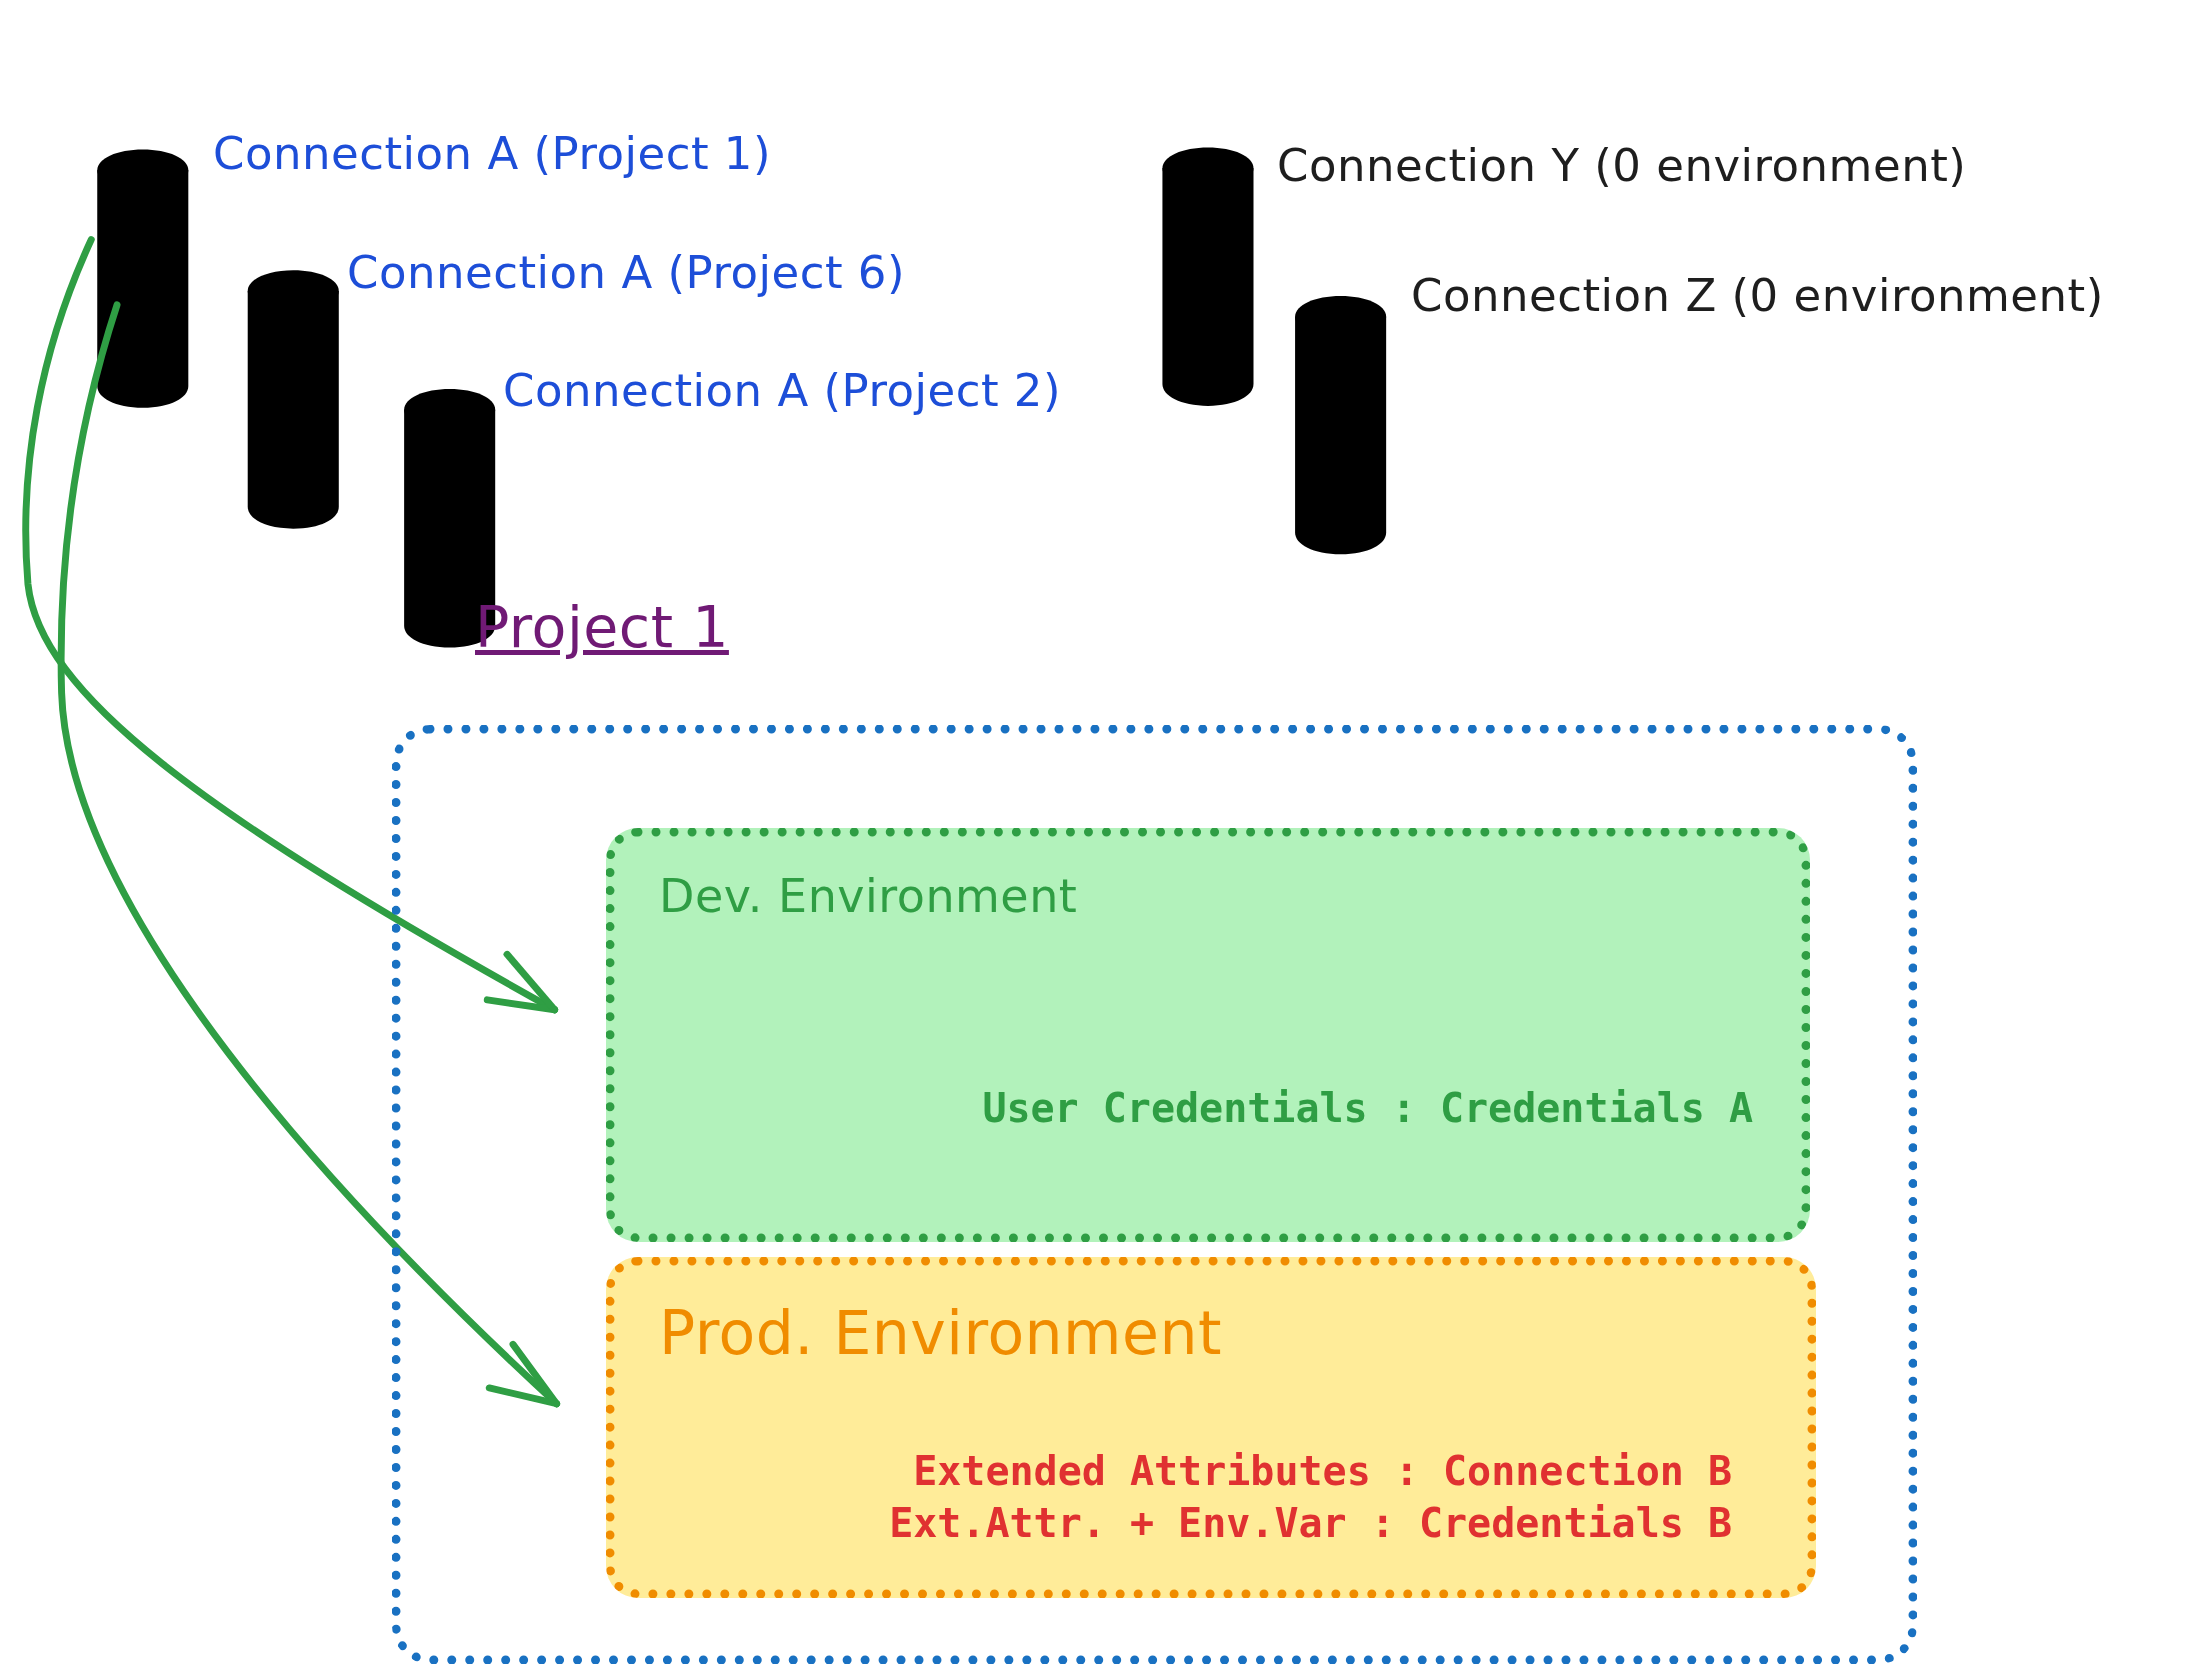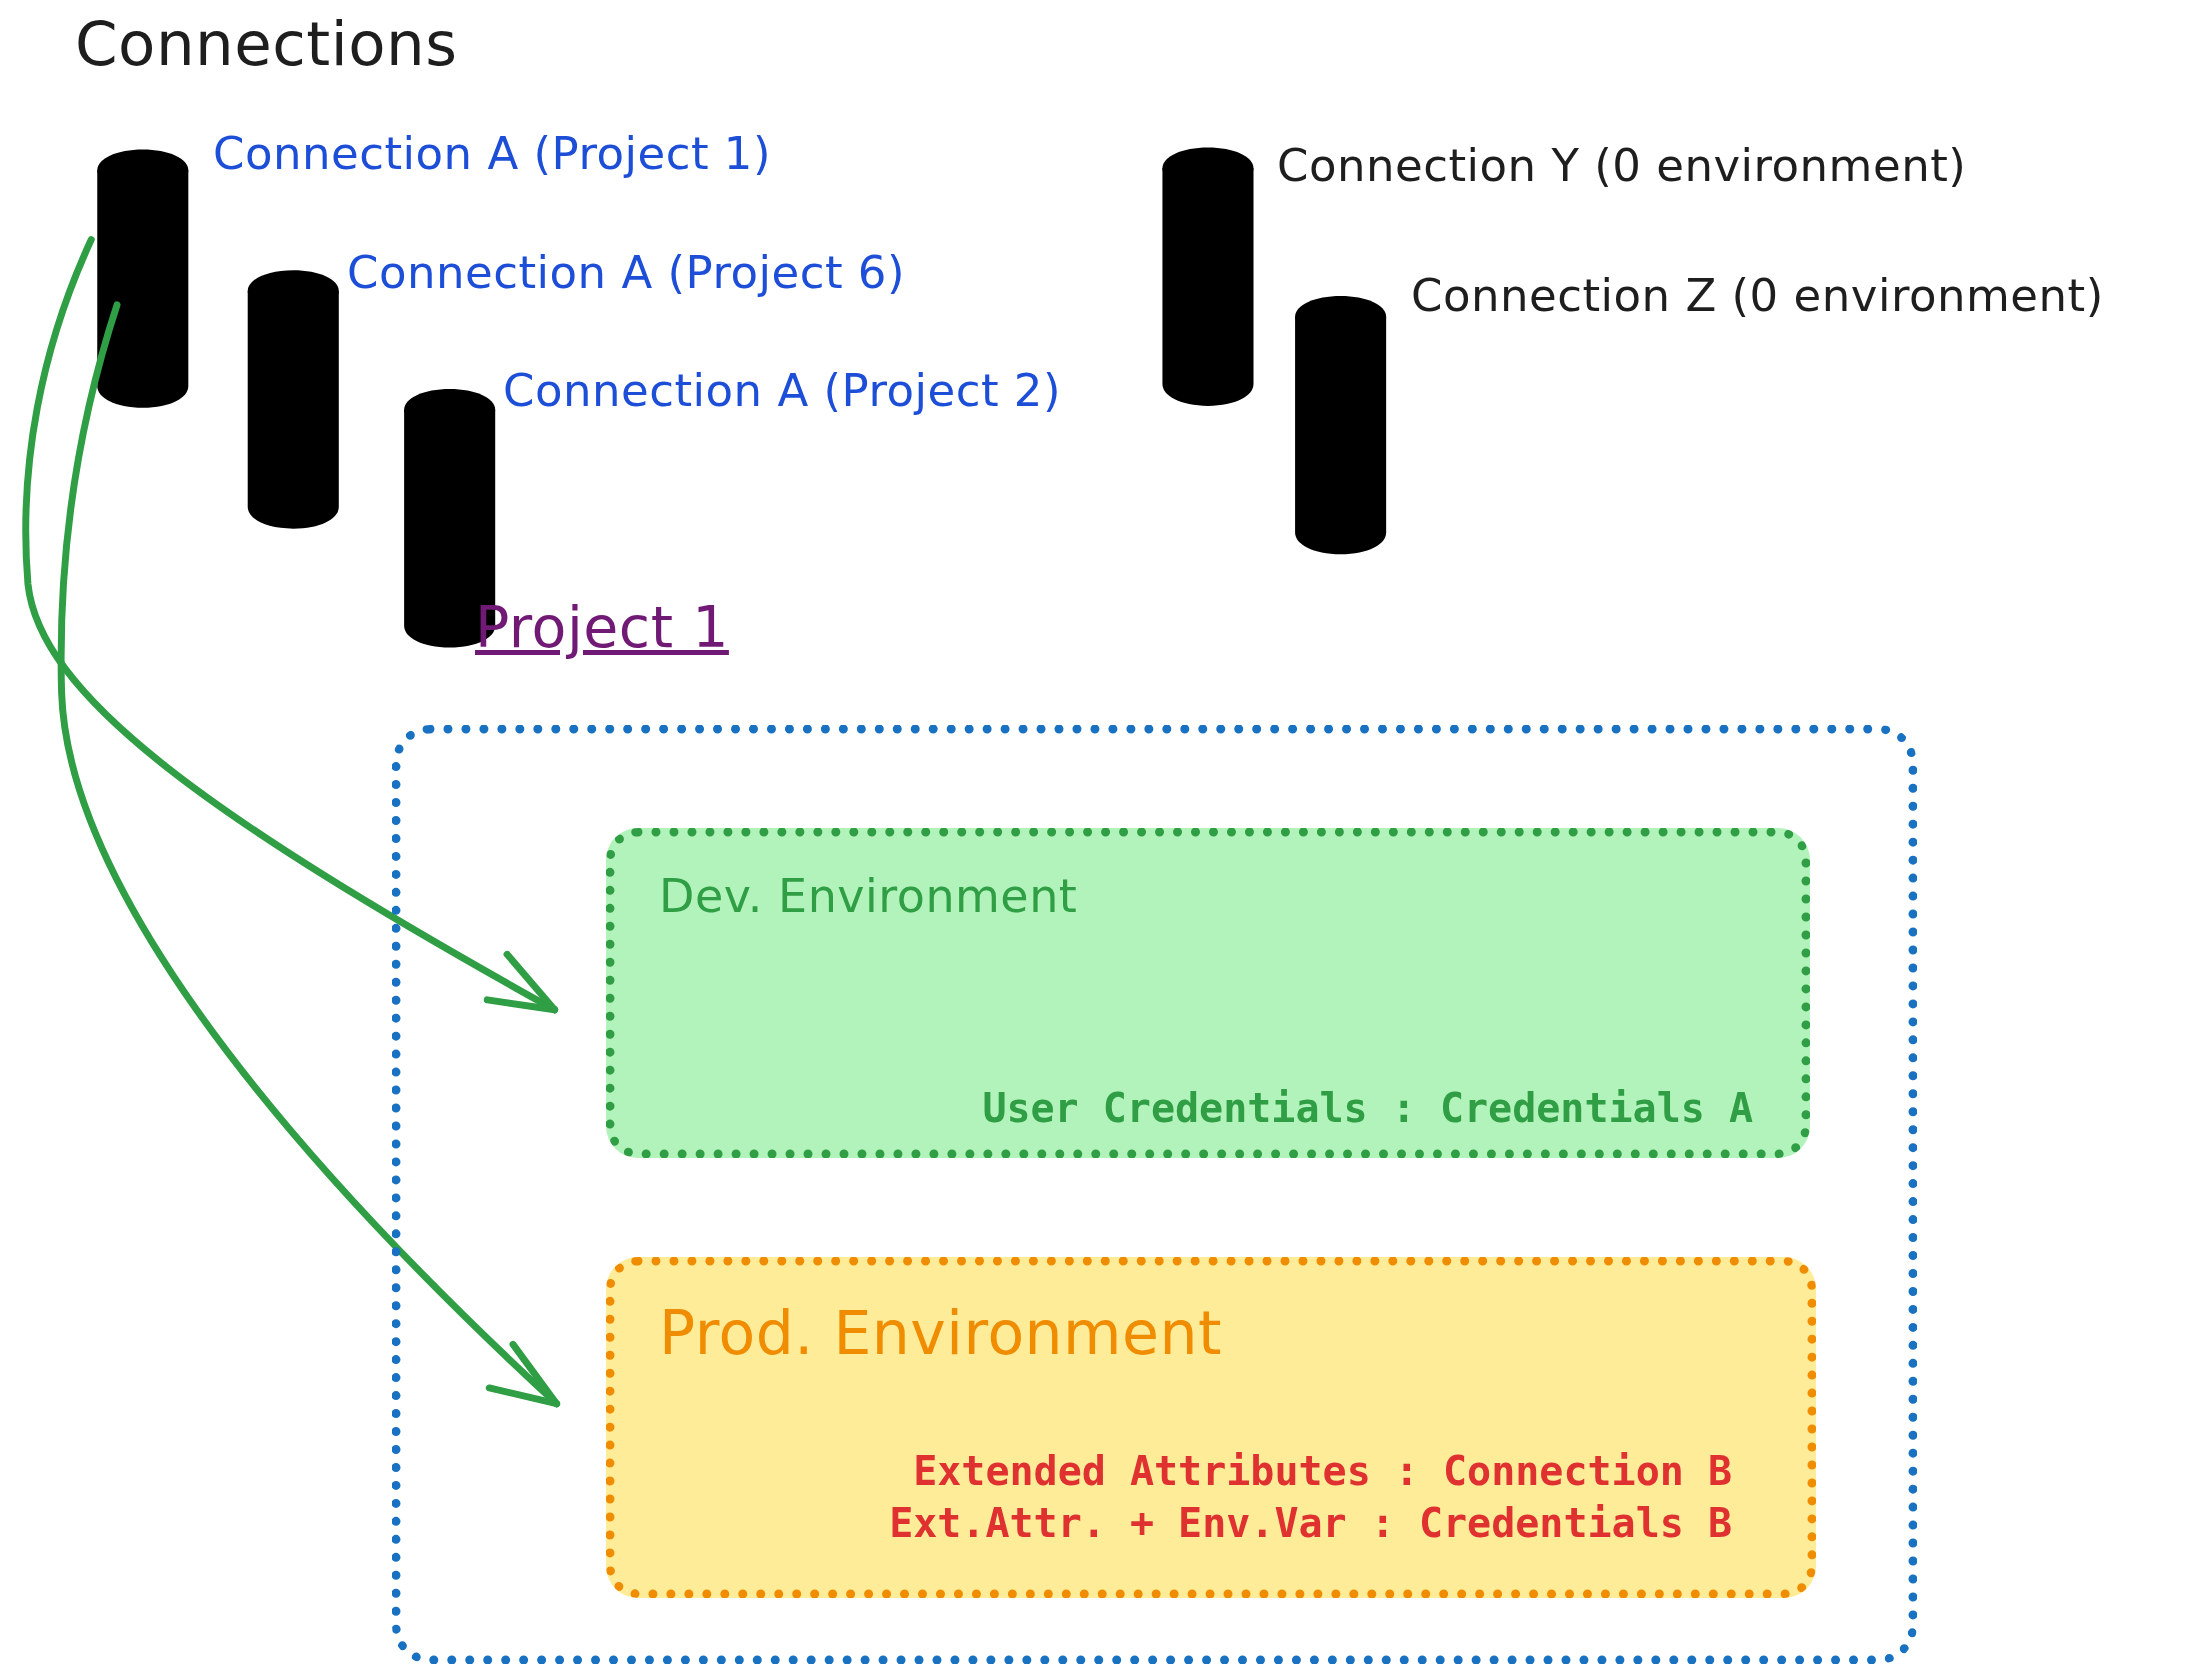--- a/index.html
+++ b/index.html
@@ -93,21 +93,21 @@
     width: 1525px;
     height: 939px;
     border-color: #1971c2;
     border-radius: 38px;
     background: transparent;
   }
   .box-dev {
     left: 606px;
     top: 828px;
     width: 1204px;
-    height: 330px;
+    height: 414px;
     border-color: #2f9e44;
     border-radius: 32px;
     background: #b2f2bb;
   }
   .box-prod {
     left: 606px;
     top: 1257px;
     width: 1210px;
     height: 341px;
     border-color: #f08c00;
@@ -169,21 +169,20 @@
       <path class="arrow-path" d="M560,1020 L512,964"></path>
     </g>
 
     <g>
       <path class="arrow-path" d="M118,308 C78,430 58,560 62,700 C68,880 250,1130 562,1418"></path>
       <path class="arrow-path" d="M562,1418 L494,1402"></path>
       <path class="arrow-path" d="M562,1418 L518,1358"></path>
     </g>
   </svg>
 
-  <div class="txt hand title-connections">Connections</div>
 
   <div class="txt hand conn-label" style="left:213px; top:127px;">Connection A (Project 1)</div>
   <div class="txt hand conn-label" style="left:347px; top:246px;">Connection A (Project 6)</div>
   <div class="txt hand conn-label" style="left:503px; top:364px;">Connection A (Project 2)</div>
 
   <div class="txt hand conn-label-dark" style="left:1277px; top:127px;margin-top:12px;">Connection Y (0 environment)</div>
   <div class="txt hand conn-label-dark" style="left:1411px; top:269px;">Connection Z (0 environment)</div>
 
   <div class="txt hand project-title">Project 1</div>
 

